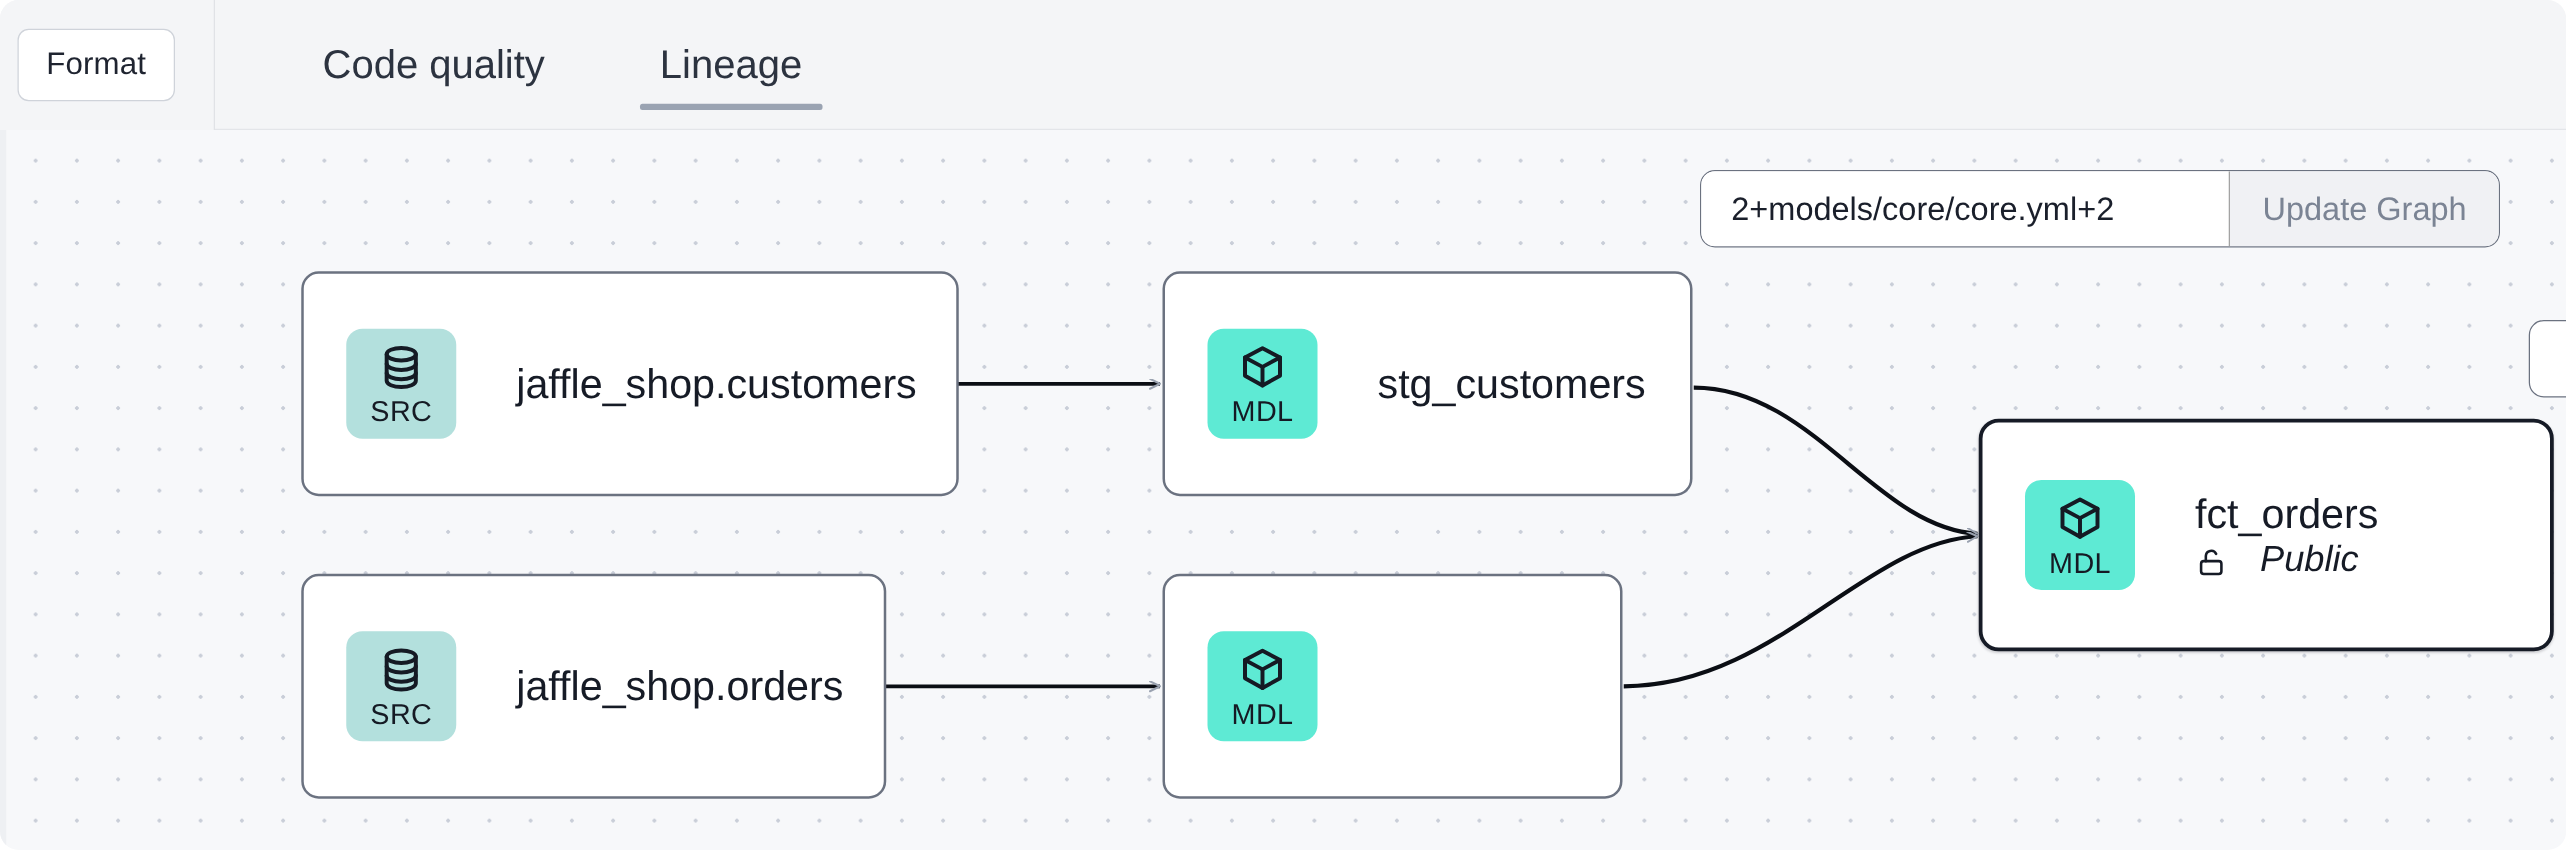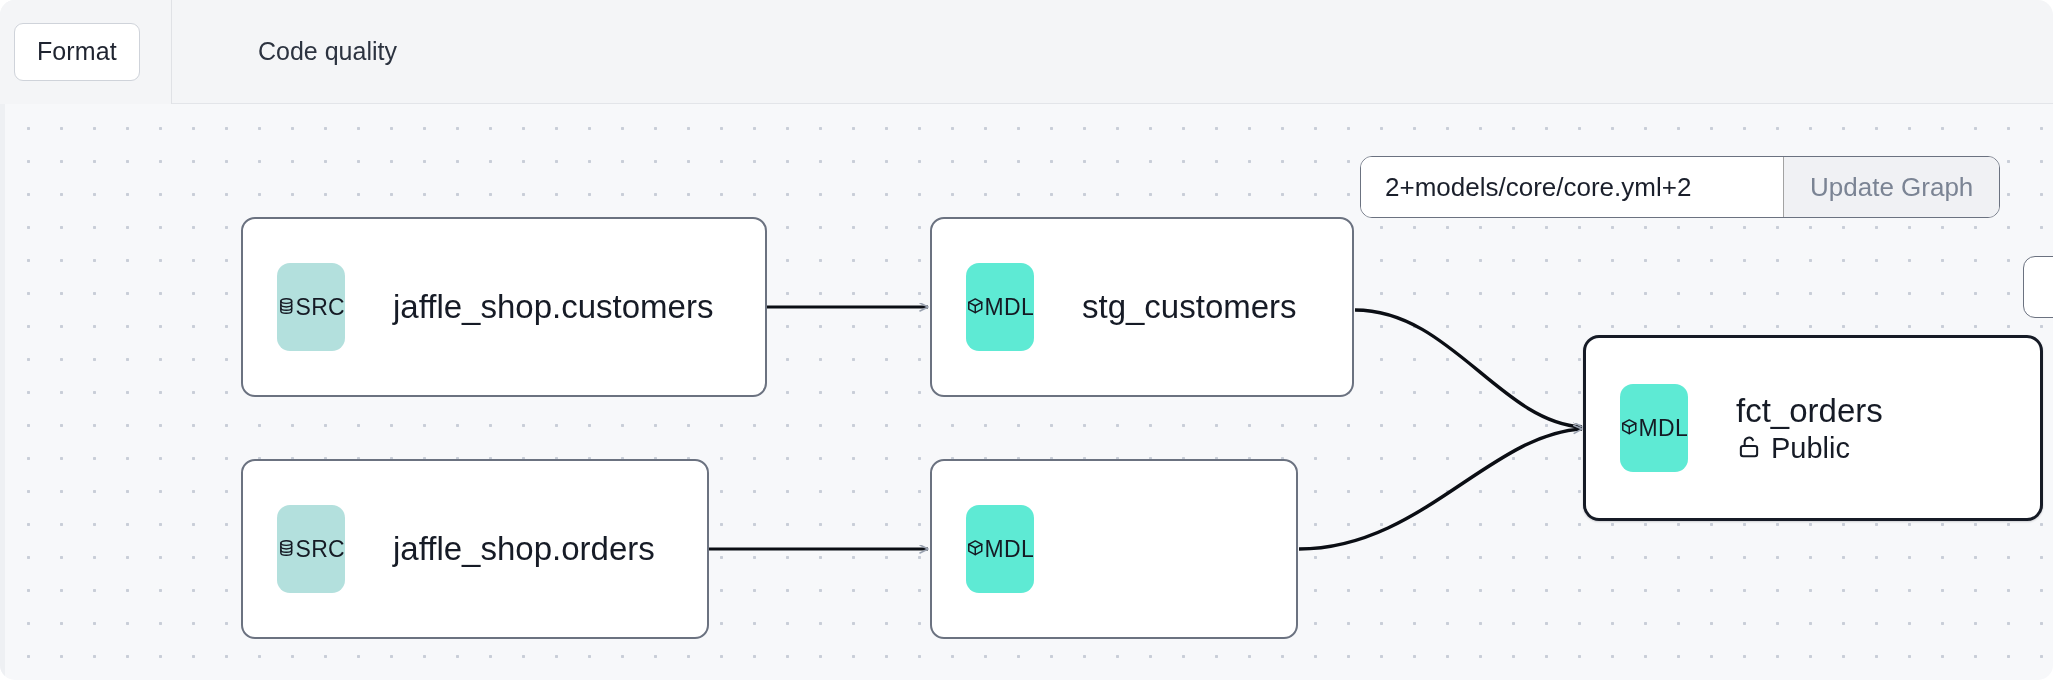--- a/index.html
+++ b/index.html
@@ -61,21 +61,21 @@
     display: flex;
     align-items: stretch;
     padding-left: 58px;
   }
 
   .tab {
     position: relative;
     display: flex;
     align-items: center;
     padding: 0 28px;
-    font-size: 25px;
+    font-size: 32px;
     color: #2c3340;
     cursor: pointer;
     white-space: nowrap;
   }
   .tab .tab-underline {
     position: absolute;
     left: 12px;
     right: 12px;
     bottom: 16px;
     height: 5px;
@@ -123,25 +123,25 @@
     padding-left: 34px;
     cursor: pointer;
   }
   .node.selected {
     border: 3px solid #161b26;
     border-radius: 16px;
     box-shadow: 0 1px 2px rgba(20,24,34,0.18);
   }
 
   .badge {
-    width: 68px;
+    width: 88px;
     height: 88px;
     border-radius: 13px;
     display: flex;
-    flex-direction: row;
+    flex-direction: column;
     align-items: center;
     justify-content: center;
     flex: 0 0 auto;
   }
   .badge.src { background: #b3e0dd; }
   .badge.mdl { background: #5eead4; }
   .badge .badge-label {
     font-size: 23px;
     color: #151a24;
     letter-spacing: 0.3px;
@@ -157,23 +157,24 @@
     justify-content: center;
   }
   .node-title {
     font-size: 33px;
     color: #161b26;
     line-height: 1.12;
     white-space: nowrap;
   }
   .node-meta {
     display: flex;
-    align-items: flex-start;
-    gap: 9px;
+    align-items: flex-end;
+    gap: 26px;
     margin-top: 4px;
+    font-style: italic;
   }
   .node-meta .meta-text {
     font-size: 29px;
     color: #161b26;
     line-height: 1;
   }
 
   
   .graph-controls {
     position: absolute;
@@ -227,20 +228,24 @@
 
 <div id="app">
 
   <div class="toolbar">
     <div class="format-zone">
       <div class="format-button">Format</div>
     </div>
     <div class="tabs">
       <div class="tab">
         <span>Code quality</span>
+        <span class="tab-underline"></span>
+      </div>
+      <div class="tab active">
+        <span>Lineage</span>
         <span class="tab-underline"></span>
       </div>
     </div>
   </div>
 
   <div class="canvas">
     <div class="canvas-left-rail"></div>
 
     <svg class="edges" viewBox="0 0 2053 576">
       <defs>
@@ -327,21 +332,21 @@
         <div class="node-meta">
           <svg width="26" height="26" viewBox="0 0 24 24" fill="none" stroke="#161b26" stroke-width="1.9" stroke-linecap="round" stroke-linejoin="round">
             <rect x="4.5" y="11" width="15" height="9.5" rx="2"></rect>
             <path d="M8 11 V7.2 a4 4 0 0 1 7.6 -1.6"></path>
           </svg>
           <span class="meta-text">Public</span>
         </div>
       </div>
     </div>
 
-    <div class="graph-controls" style="left:1360px; top:52px;">
+    <div class="graph-controls" style="left:1360px; top:32px;">
       <input class="graph-input" type="text" value="2+models/core/core.yml+2" style="">
       <div class="graph-update-btn">Update Graph</div>
     </div>
 
     <div class="graph-extra"></div>
   </div>
 
 </div>
 
 </body></html>

